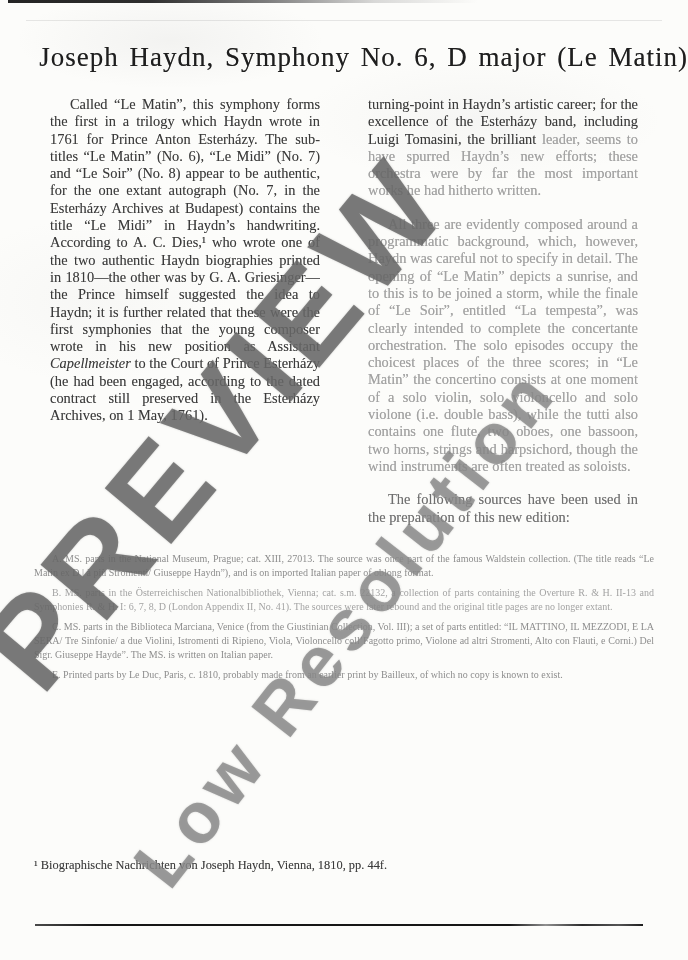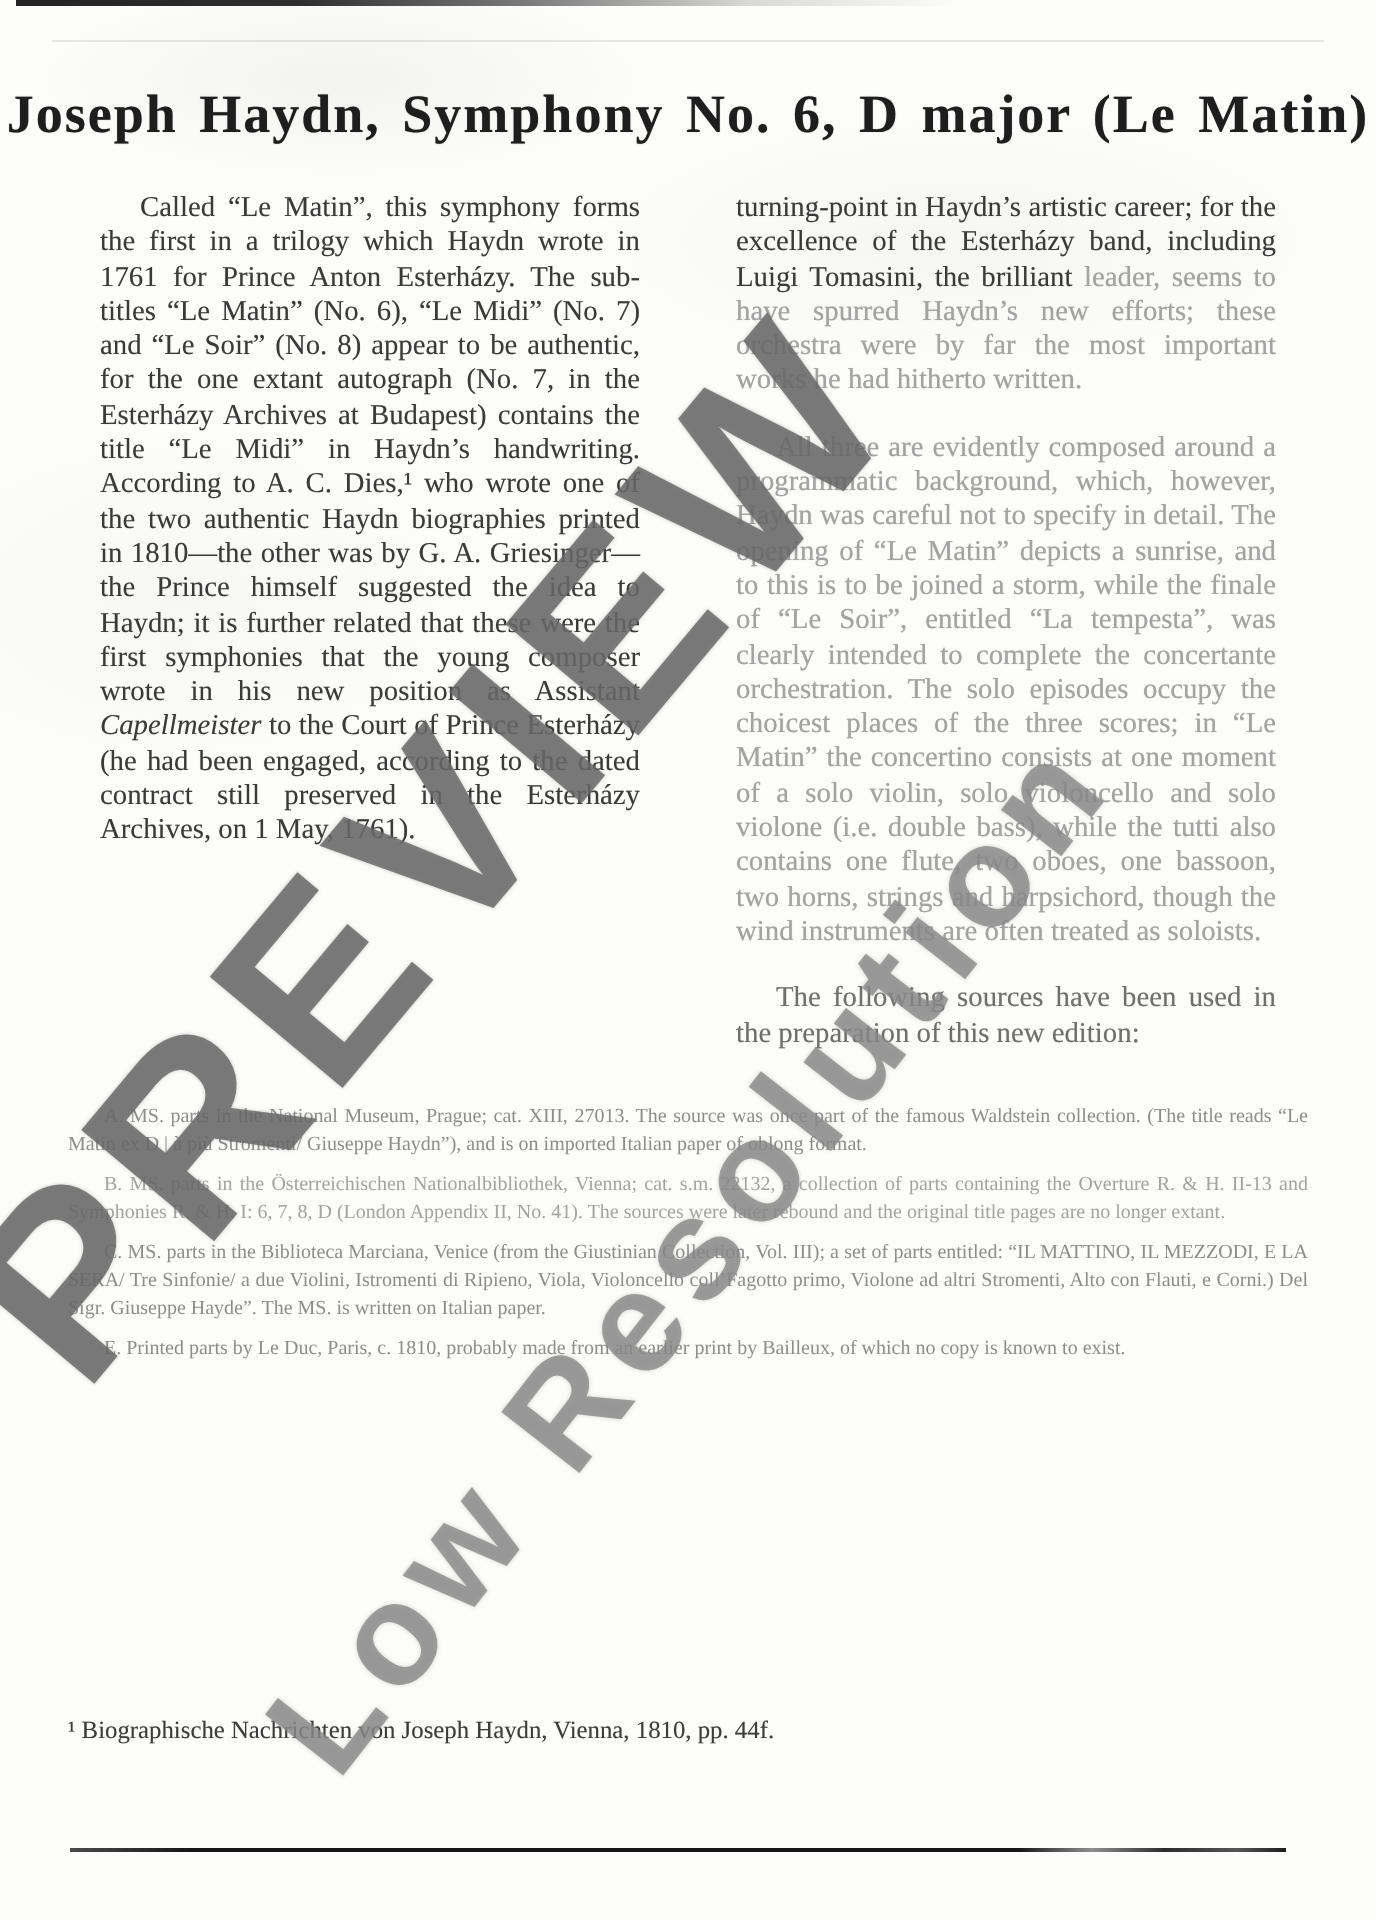--- a/index.html
+++ b/index.html
@@ -56,23 +56,23 @@
       radial-gradient(200px 120px at 90px 300px, rgba(170,170,170,0.06), rgba(170,170,170,0) 70%);
     pointer-events: none;
   }
 
   
   .page-title {
     position: absolute;
     top: 24px;
     left: 0;
     width: 100%;
-    text-align: center;
+    text-align: right;
     font-size: 27px;
-    font-weight: 700;
+    font-weight: 400;
     color: #1e1e1e;
     letter-spacing: 1px;
     word-spacing: 3px;
     text-shadow: 0 0 0.5px rgba(0,0,0,0.45);
   }
 
   
   .columns {
     position: absolute;
     top: 80px;

